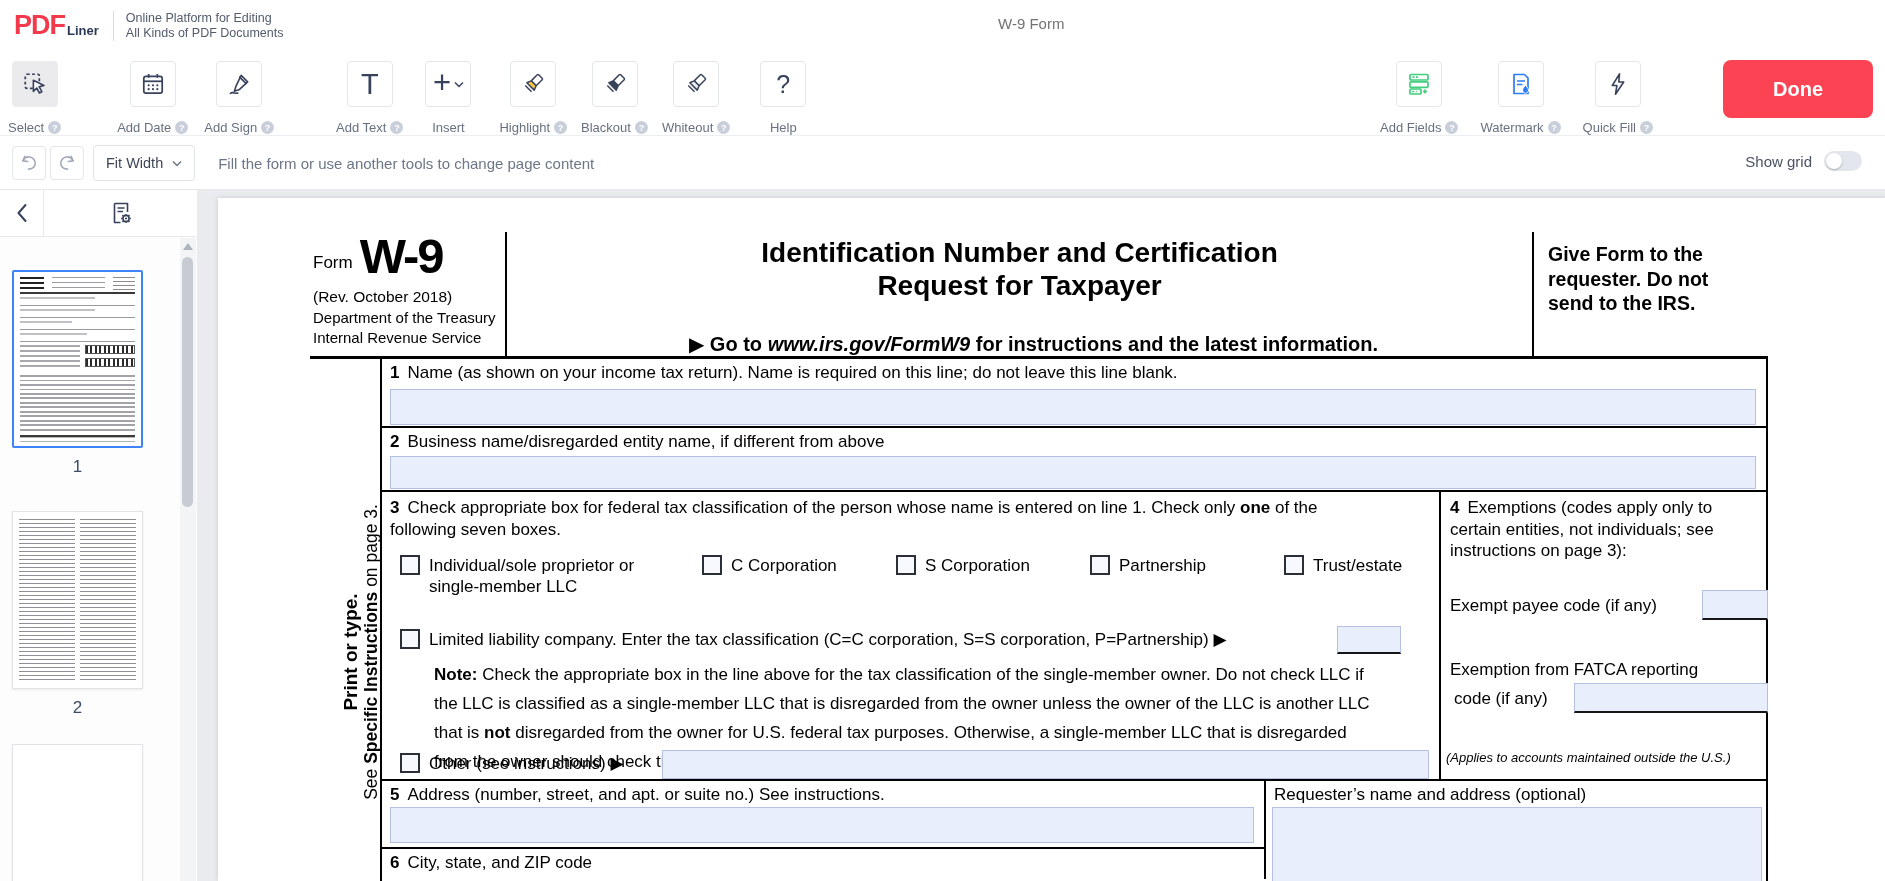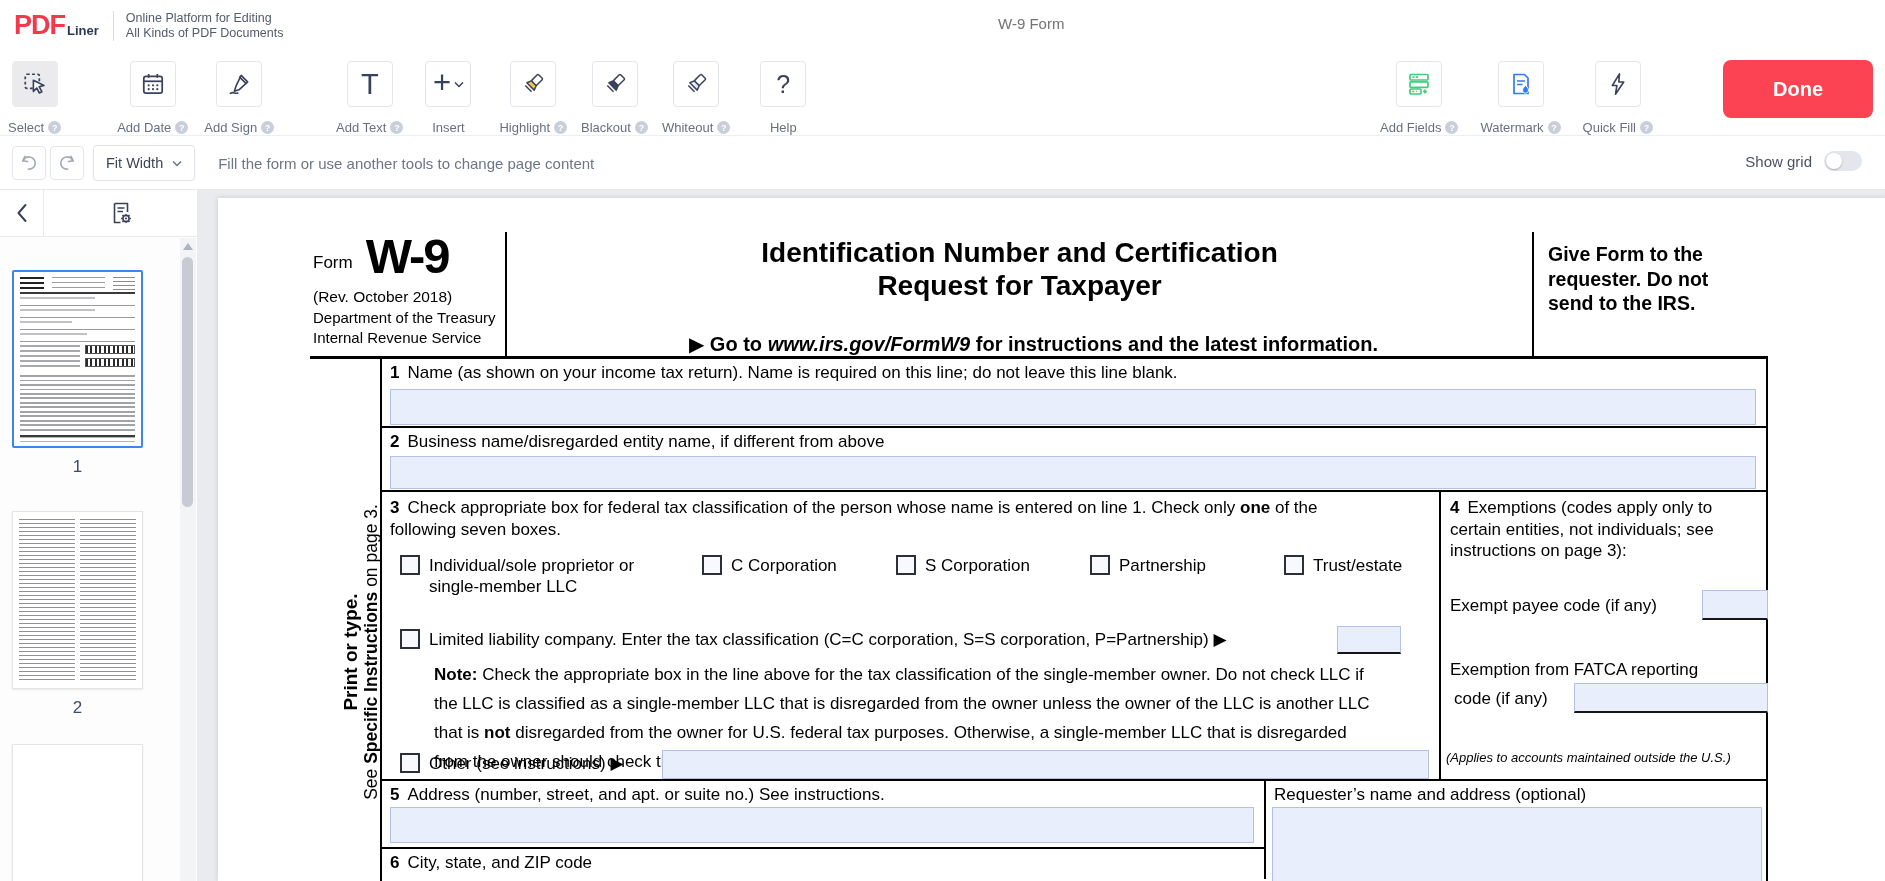--- a/index.html
+++ b/index.html
@@ -81,21 +81,21 @@
 
   
   .canvas { position:absolute; left:197px; top:190px; width:1688px; height:691px; background:#e9ebee; }
   .page { position:absolute; left:21px; top:8px; width:1667px; height:683px; background:#fff; overflow:hidden;
     box-shadow:0 0 5px rgba(0,0,0,.15); color:#000; }
 
   
   .fh-left { position:absolute; left:95px; top:36px; }
   .fh-formrow { display:flex; align-items:flex-end; }
   .fh-form { font-size:17px; margin-bottom:6px; }
-  .fh-w9 { font-size:49px; font-weight:700; letter-spacing:-2px; line-height:0.92; margin-left:13px; }
+  .fh-w9 { font-size:49px; font-weight:700; letter-spacing:-2px; line-height:0.92; margin-left:7px; }
   .fh-rev { font-size:15.5px; margin-top:9px; }
   .fh-dept { font-size:15px; margin-top:3px; }
   .vline1 { position:absolute; left:287px; top:34px; width:2px; height:126px; background:#000; }
   .vline2 { position:absolute; left:1314px; top:34px; width:2px; height:126px; background:#000; }
   .fh-title { position:absolute; left:289px; top:38px; width:1025px; text-align:center;
     font-size:28px; font-weight:700; line-height:33px; }
   .fh-goto { position:absolute; left:289px; top:134px; width:1025px; text-align:center; font-size:20px; font-weight:700;padding-left:28px; }
   .fh-goto i { font-style:italic; }
   .fh-give { position:absolute; left:1330px; top:44px; width:200px; font-size:19.5px; font-weight:700; line-height:24.5px; }
   .hrule { position:absolute; left:92px; top:158px; width:1458px; height:3px; background:#000; }

